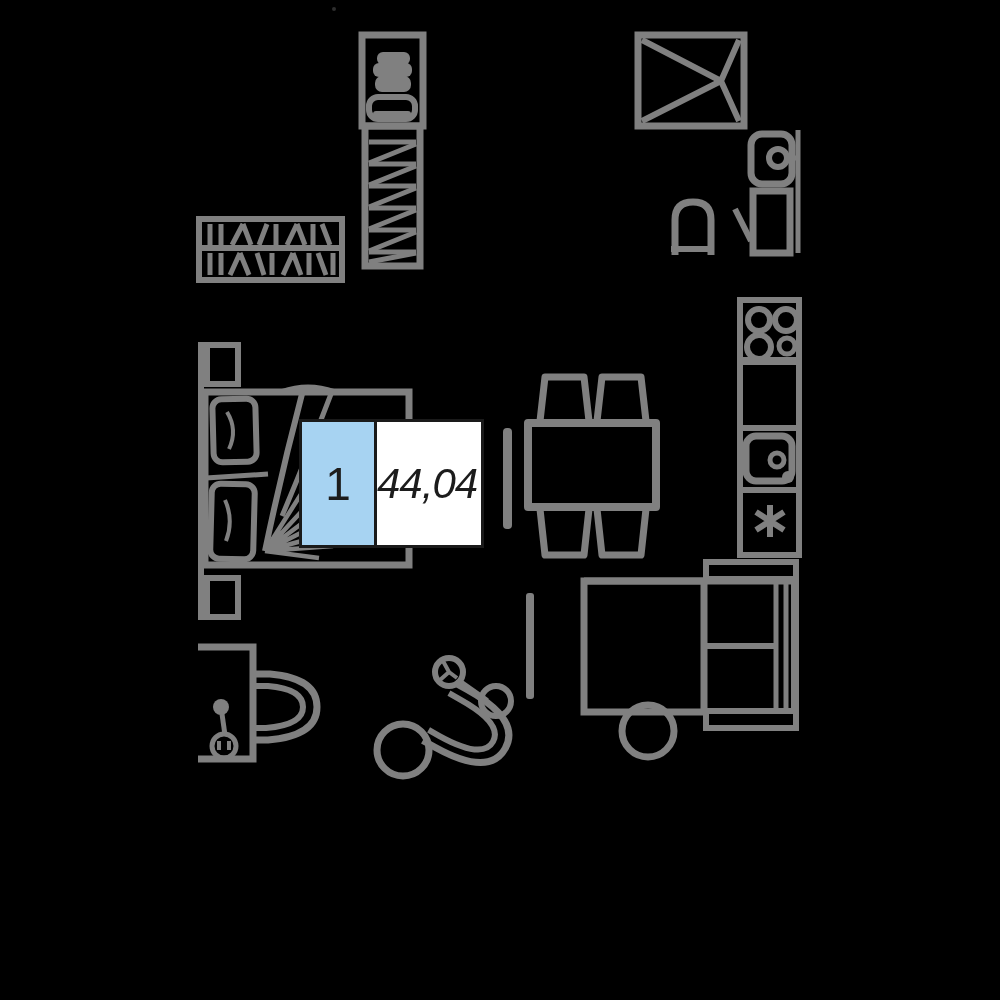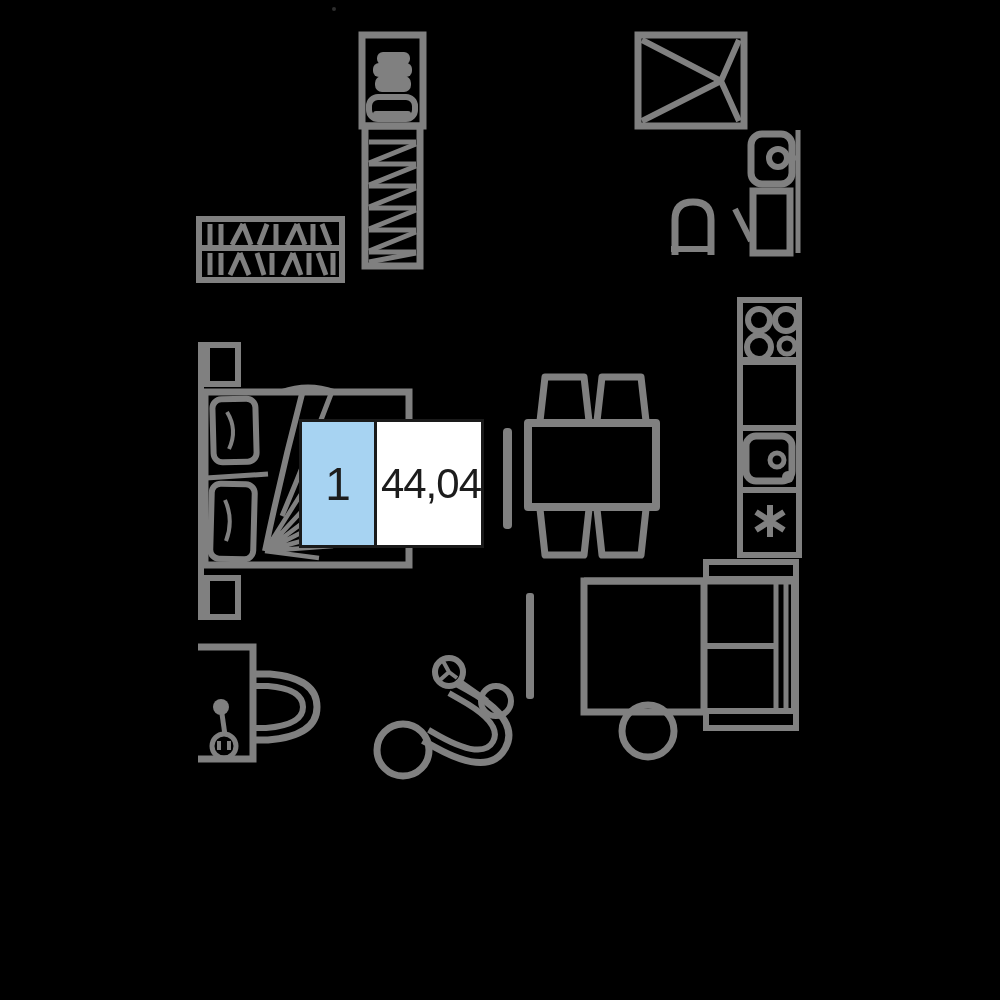--- a/index.html
+++ b/index.html
@@ -32,24 +32,25 @@
     width: 72px;
     background: var(--accent, #a7d3f2);
     border-right: 3px solid var(--label-border, #1a1a1a);
     display: flex; align-items: center; justify-content: center;
     font-size: 46px;
     color: var(--label-text, #1c1c1c);
   }
   .unit-area {
     flex: 1;
     background: var(--label-white, #ffffff);
-    display: flex; align-items: center; justify-content: flex-end;
+    display: flex; align-items: center; justify-content: flex-start;
     font-size: 42px;
     letter-spacing: -1px;
     color: var(--label-text, #1c1c1c);
+    font-style: italic;
   }
 </style>
 </head>
 <body style="--background: #000000; --line: #808080; --accent: #a7d3f2; --label-border: #1a1a1a; --label-text: #1c1c1c; --label-white: #ffffff;">
 
 <svg class="plan-svg" viewBox="0 0 1000 1000">
 
   <circle cx="334" cy="9" r="2" fill="#2e2e2e"></circle>
 
   <g>

